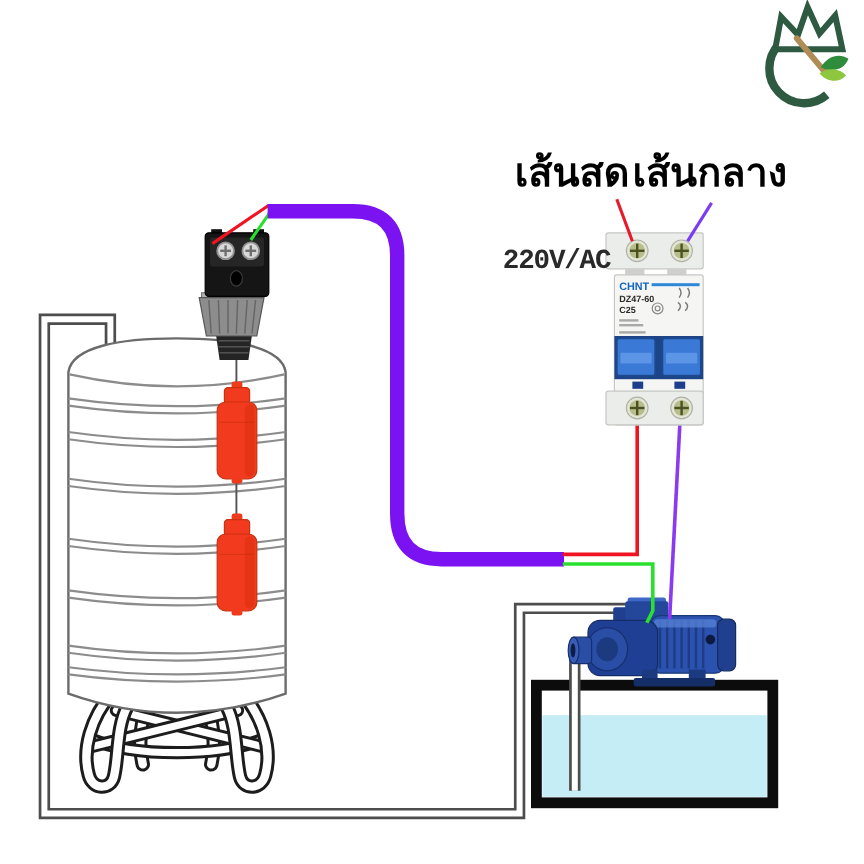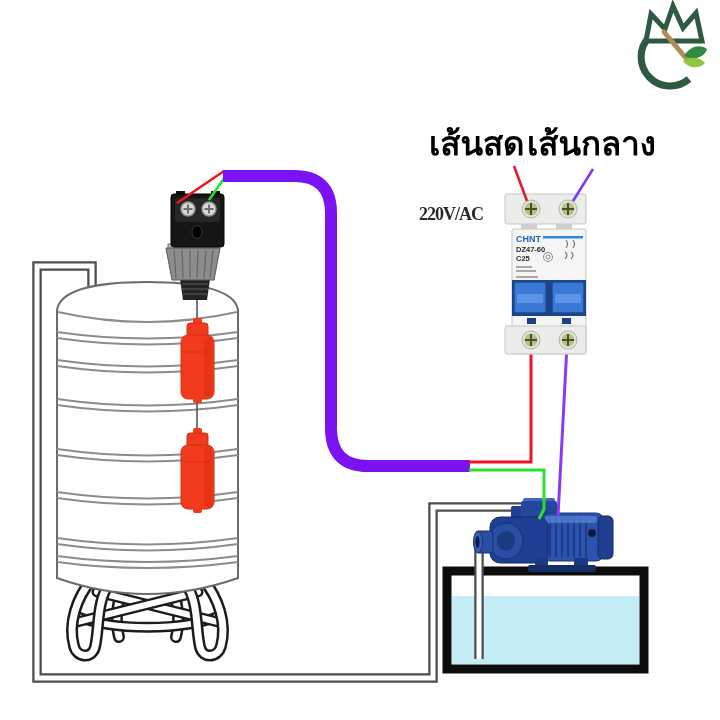--- a/index.html
+++ b/index.html
@@ -1,22 +1,22 @@
 <!DOCTYPE html>
 <html><head>
 <meta charset="utf-8">
 <style>
   html,body{margin:0;padding:0;background:#ffffff;}
   .stage{position:relative;width:720px;height:720px;background:#ffffff;overflow:hidden;
          font-family:"Liberation Sans",sans-serif;}
   .stage svg{position:absolute;left:0;top:0;}
   .thai-label{position:absolute;font-weight:bold;color:#000;font-size:33px;line-height:1;
               font-family:"Liberation Sans","DejaVu Sans",sans-serif;white-space:nowrap;}
-  .voltage-label{position:absolute;font-weight:bold;color:#2a2a2a;font-size:18px;letter-spacing:-1px;
-              font-family:Liberation Serif, serif;white-space:nowrap;}
+  .voltage-label{position:absolute;font-weight:bold;color:#2a2a2a;font-size:23px;letter-spacing:-1px;
+              font-family:Liberation Mono, monospace;white-space:nowrap;}
 </style>
 </head>
 <body>
 
 <div class="stage">
 
 <svg width="720" height="720" viewBox="0 0 720 720">
 
   <g>
     <path d="M 92,292 L 92,266 L 37,266 L 37,678 L 433,678 L 433,507 L 519,507 L 519,534" fill="none" stroke="#4d4d4d" stroke-width="9.5" stroke-linejoin="miter"></path>

